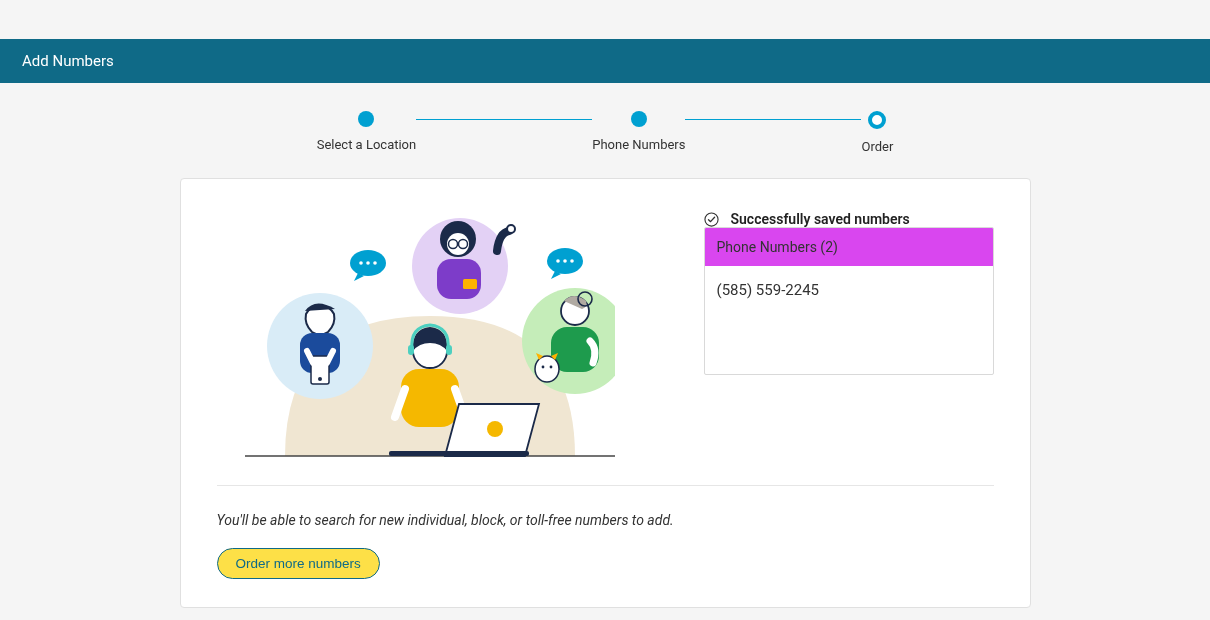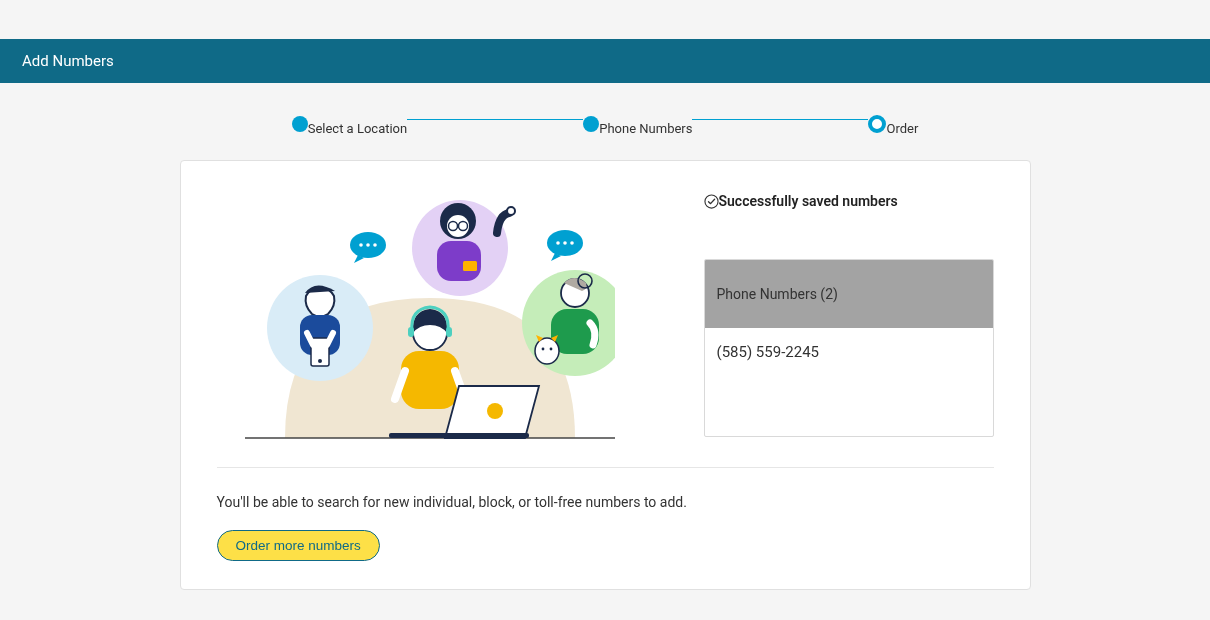--- a/index.html
+++ b/index.html
@@ -20,21 +20,21 @@
     }
     .stepper {
       display: flex;
       justify-content: center;
       align-items: flex-start;
       padding: 28px 0 24px;
       gap: 0;
     }
     .step {
       display: flex;
-      flex-direction: row;
+      flex-direction: column;
       align-items: center;
       position: relative;
     }
     .step-dot {
       width: 16px;
       height: 16px;
       border-radius: 50%;
       background: #00a0d1;
       z-index: 2;
     }
@@ -79,38 +79,38 @@
       width: 370px;
       height: 250px;
     }
     .info-col {
       width: 290px;
       padding-top: 0;
     }
     .success-row {
       display: flex;
       align-items: center;
-      margin-bottom: 50px;
+      gap: 12px;
       font-weight: 600;
       font-size: 14px;
       color: #222;
     }
     .check-icon {
       width: 15px;
       height: 15px;
       flex-shrink: 0;
     }
     .numbers-panel {
       border: 1px solid #d9d9d9;
       border-radius: 2px;
       overflow: hidden;
     }
     .numbers-header {
-      background: #a3a3a3;
-      padding: 26px 12px;
+      background: #d946ef;
+      padding: 11px 12px;
       font-size: 14px;
       color: #333;
     }
     .numbers-body {
       padding: 10px 12px 70px;
     }
     .number-item {
       font-size: 15px;
       color: #333;
       padding: 5px 0;
@@ -126,20 +126,21 @@
     .prompt-title {
       font-size: 21px;
       color: #222;
       font-weight: 400;
       margin-bottom: 9px;
     }
     .prompt-desc {
       font-size: 14px;
       color: #333;
       margin-bottom: 20px;
+      font-style: italic;
     }
     .order-btn {
       border: 1px solid #0f6a87;
       color: #0f6a87;
       background: #fde047;
       border-radius: 18px;
       padding: 7px 18px;
       font-size: 13.5px;
       cursor: pointer;
       font-family: Liberation Sans, sans-serif;

